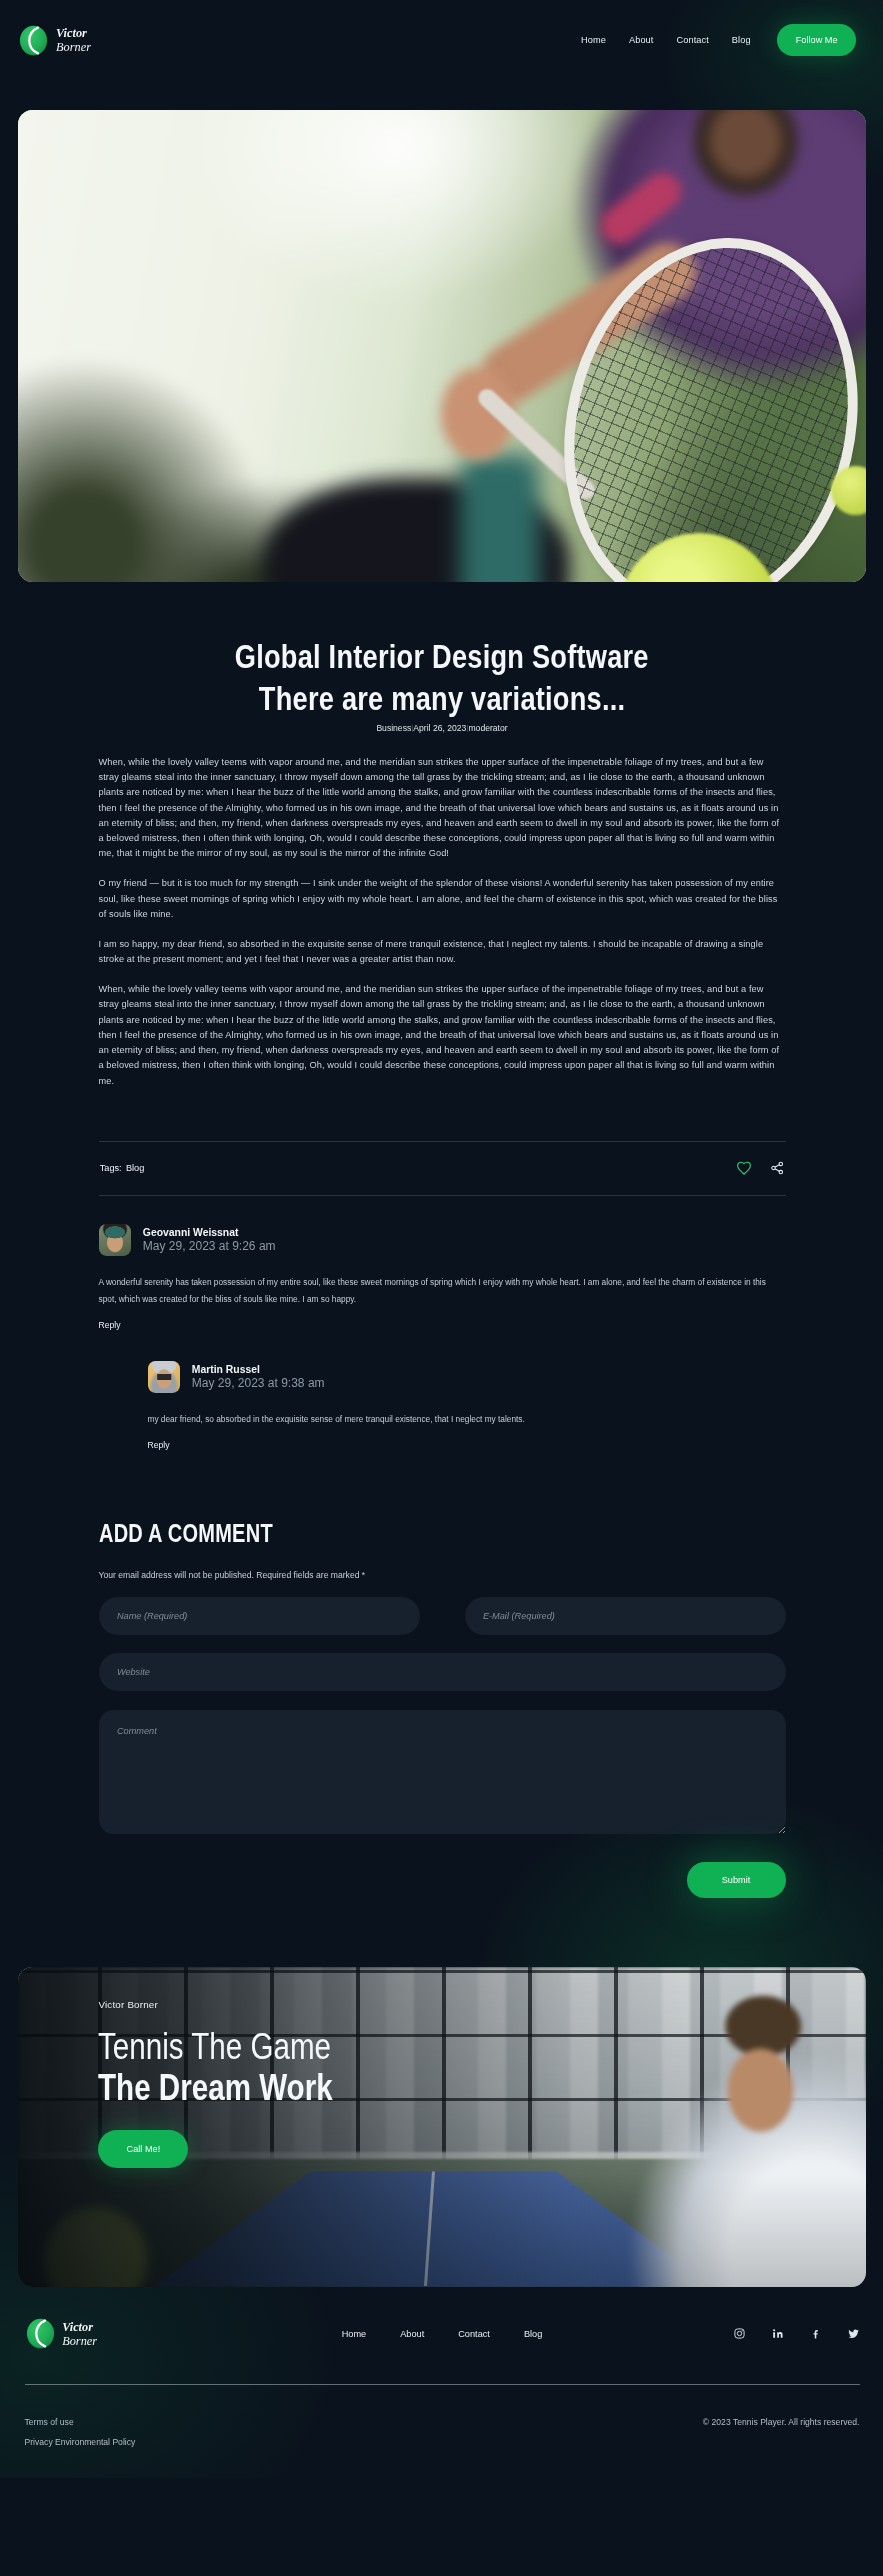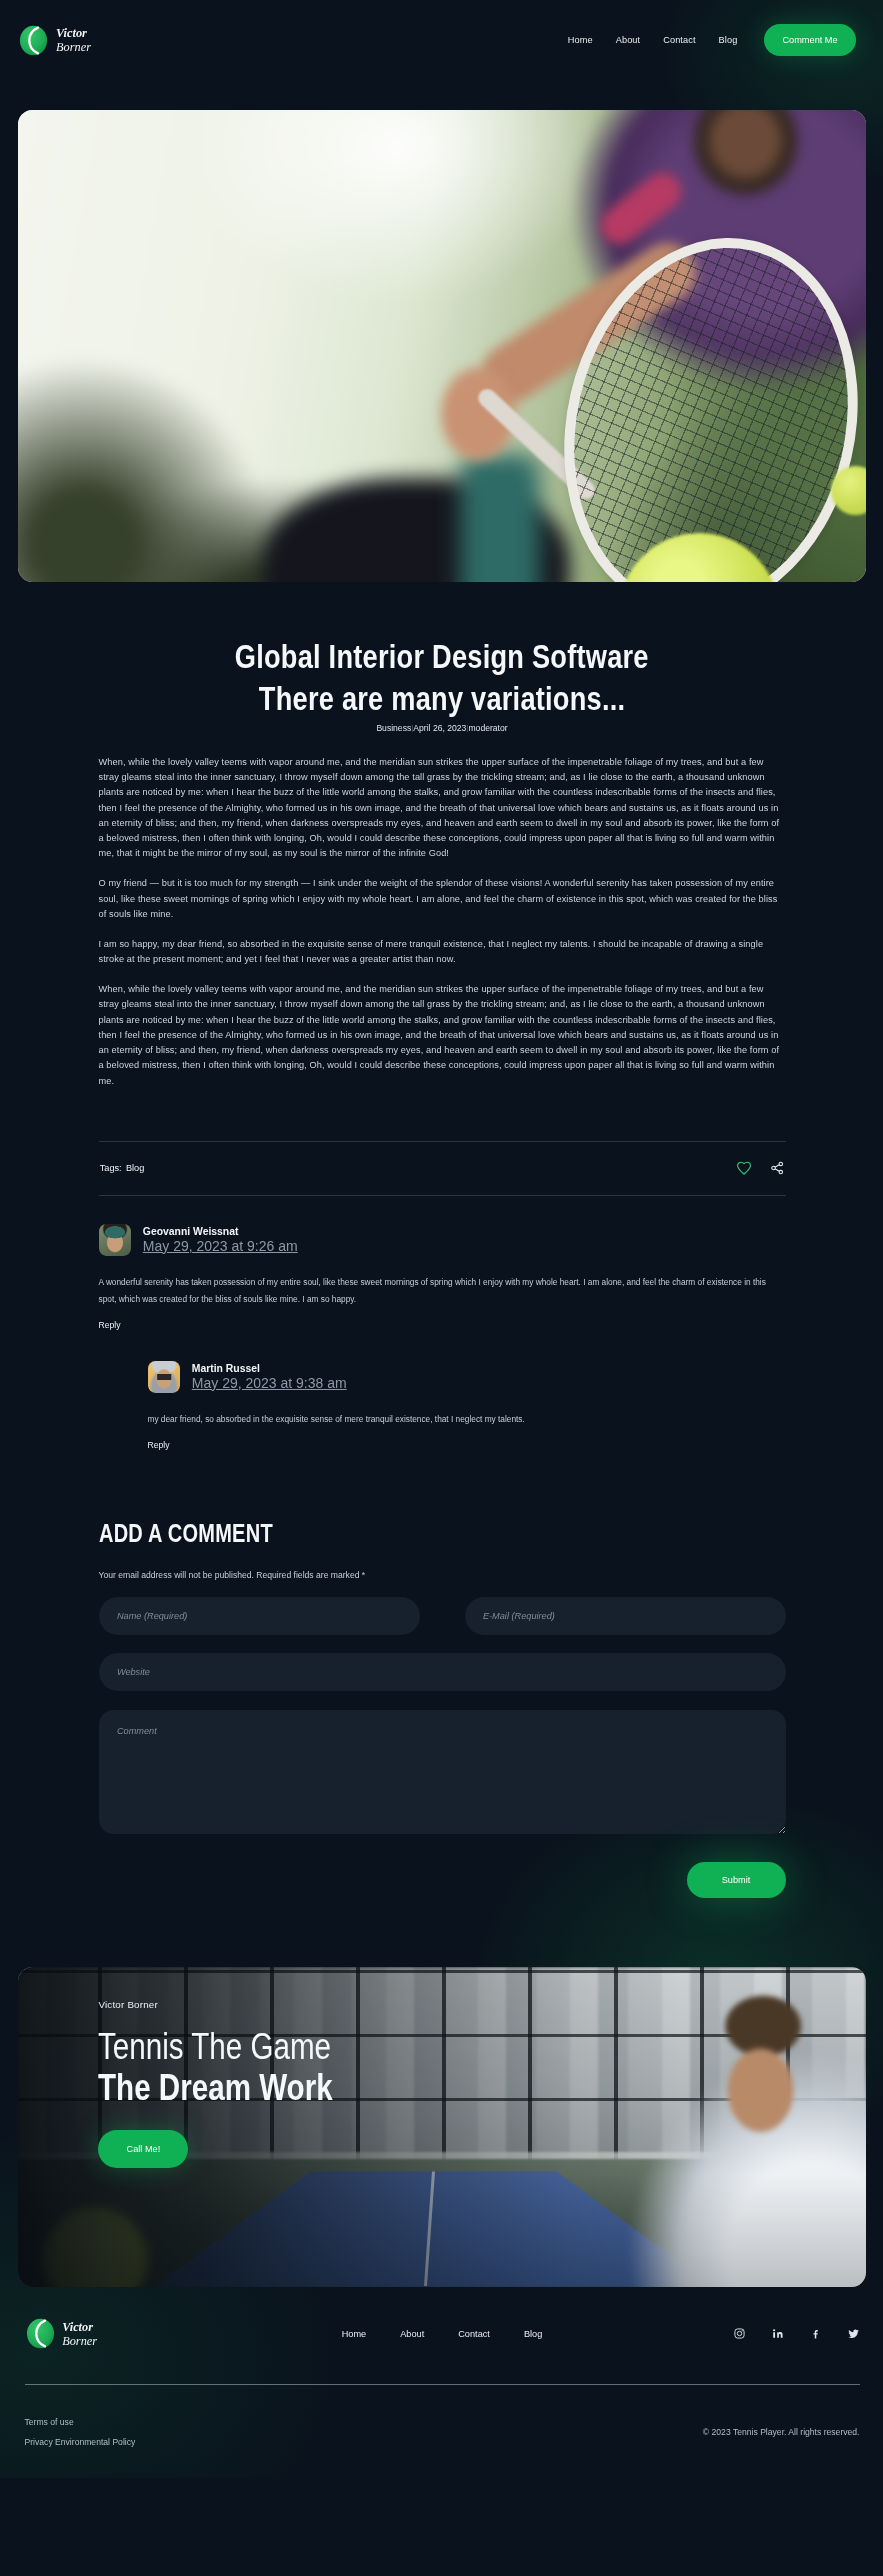--- a/index.html
+++ b/index.html
@@ -100,21 +100,21 @@
   }
   .avatar-2 {
     background:
       linear-gradient(90deg, transparent 28%, rgba(25,25,30,.9) 30%, rgba(25,25,30,.9) 72%, transparent 74%) 0 13px / 100% 6.1px no-repeat,
       radial-gradient(11.7px 14.7px at 50% 56%, #c9a078 60%, transparent 70%),
       radial-gradient(18.4px 13.5px at 50% 14%, #c9cdd2 60%, transparent 72%),
       radial-gradient(21px 24.5px at 50% 78%, #9aa0a8 55%, transparent 70%),
       linear-gradient(160deg, #edc87c, #d9a64f);
   }
   .comment-name { font-size:10.4px; font-weight:700; color:#f2f6fa; }
-  .comment-date { margin-top:1px; font-size:14px; color:#8d99a6;text-decoration:underline; }
+  .comment-date { margin-top:1px; font-size:12px; color:#8d99a6; }
   .comment-text { margin-top:18.4px; font-size:8.3px; line-height:2; color:#c5cfd9; }
   .reply-link { display:inline-block; margin-top:12.3px; font-size:8.6px; color:#eef3f7; text-decoration:none; cursor:pointer; }
 
   
   .add-comment { margin-top:69px; }
   .add-title { font-size:25px; font-weight:800; letter-spacing:0.3px; color:#f5f8fa; }
   .form-note { margin-top:22px; font-size:8.6px; color:#c6d0da; }
   .comment-form { margin-top:8.6px; }
   .form-row { display:grid; grid-template-columns:1fr 1fr; column-gap:45px; margin-top:17px; }
   .field { width:100%; height:38px; background:#16212d; border:none; border-radius:19px; padding:0 18.4px; font-family:"Liberation Sans",sans-serif; font-size:9.2px; color:#dfe7ee; outline:none; }
@@ -162,21 +162,21 @@
   .cta-btn { margin-top:21px; width:90px; height:38px; border-radius:19px; box-shadow:0 0 24.5px rgba(18,178,86,.35); }
 
   
   .site-footer { margin-top:24.5px; padding:0 24.5px; }
   .footer-top { display:flex; align-items:center; height:74px; border-bottom:0.6px solid rgba(210,220,228,.45); padding-bottom:28px; }
   .f-col { width:184px; }
   .f-nav { flex:1; display:flex; justify-content:center; gap:34px; }
   .f-nav a { color:#e9eef3; text-decoration:none; font-size:9.2px; cursor:pointer; }
   .f-social { width:184px; display:flex; justify-content:flex-end; gap:27px; align-items:center; }
   .f-social a { display:inline-flex; cursor:pointer; }
-  .footer-bottom { display:flex; justify-content:space-between; align-items:center; padding-top:32px; }
+  .footer-bottom { display:flex; justify-content:space-between; align-items:flex-start; padding-top:32px; }
   .legal { display:flex; flex-direction:column; gap:9.8px; }
   .legal a { color:#b4bec8; font-size:8.6px; text-decoration:none; cursor:pointer; }
   .copyright { color:#b4bec8; font-size:8.6px; }
 </style>
 </head>
 <body>
 
 <header class="site-header">
   <div class="logo">
     <svg width="31" height="31" viewBox="0 0 48 48">
@@ -193,21 +193,21 @@
     <div class="logo-text">
       <span class="l1">Victor</span>
       <span class="l2">Borner</span>
     </div>
   </div>
   <nav class="main-nav">
     <a>Home</a>
     <a>About</a>
     <a>Contact</a>
     <a>Blog</a>
-    <button class="btn follow-btn">Comment Me</button>
+    <button class="btn follow-btn">Follow Me</button>
   </nav>
 </header>
 
 <div class="hero">
   <div class="hero-bg"></div>
   <div class="hero-legs"></div>
   <div class="hero-teal"></div>
   <div class="hero-man-torso"></div>
   <div class="hero-man-head"></div>
   <div class="hero-sleeve"></div>

